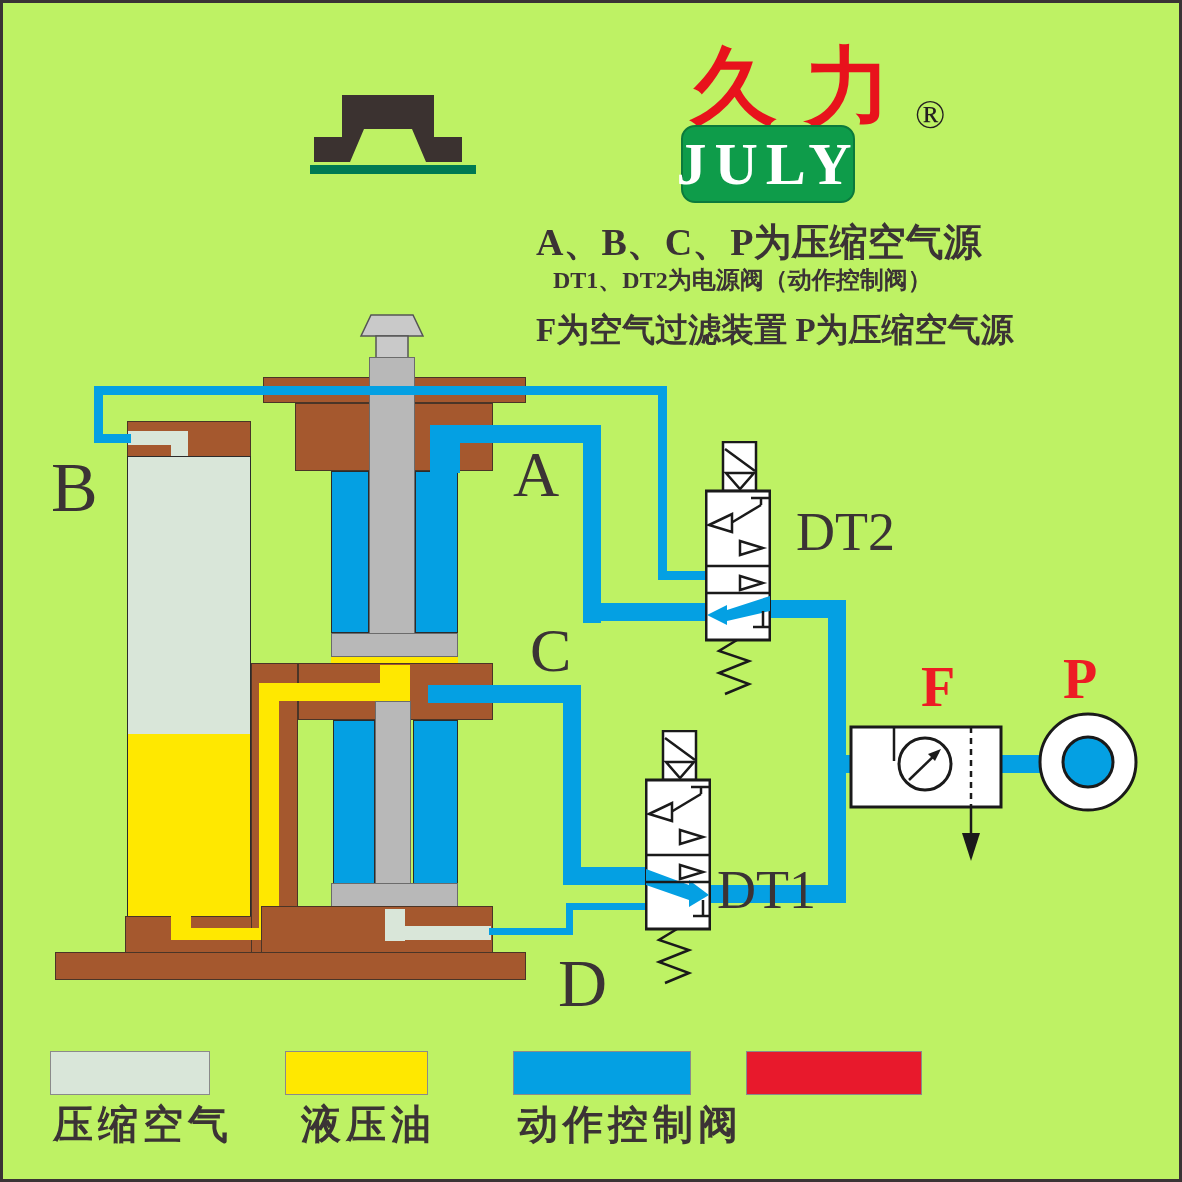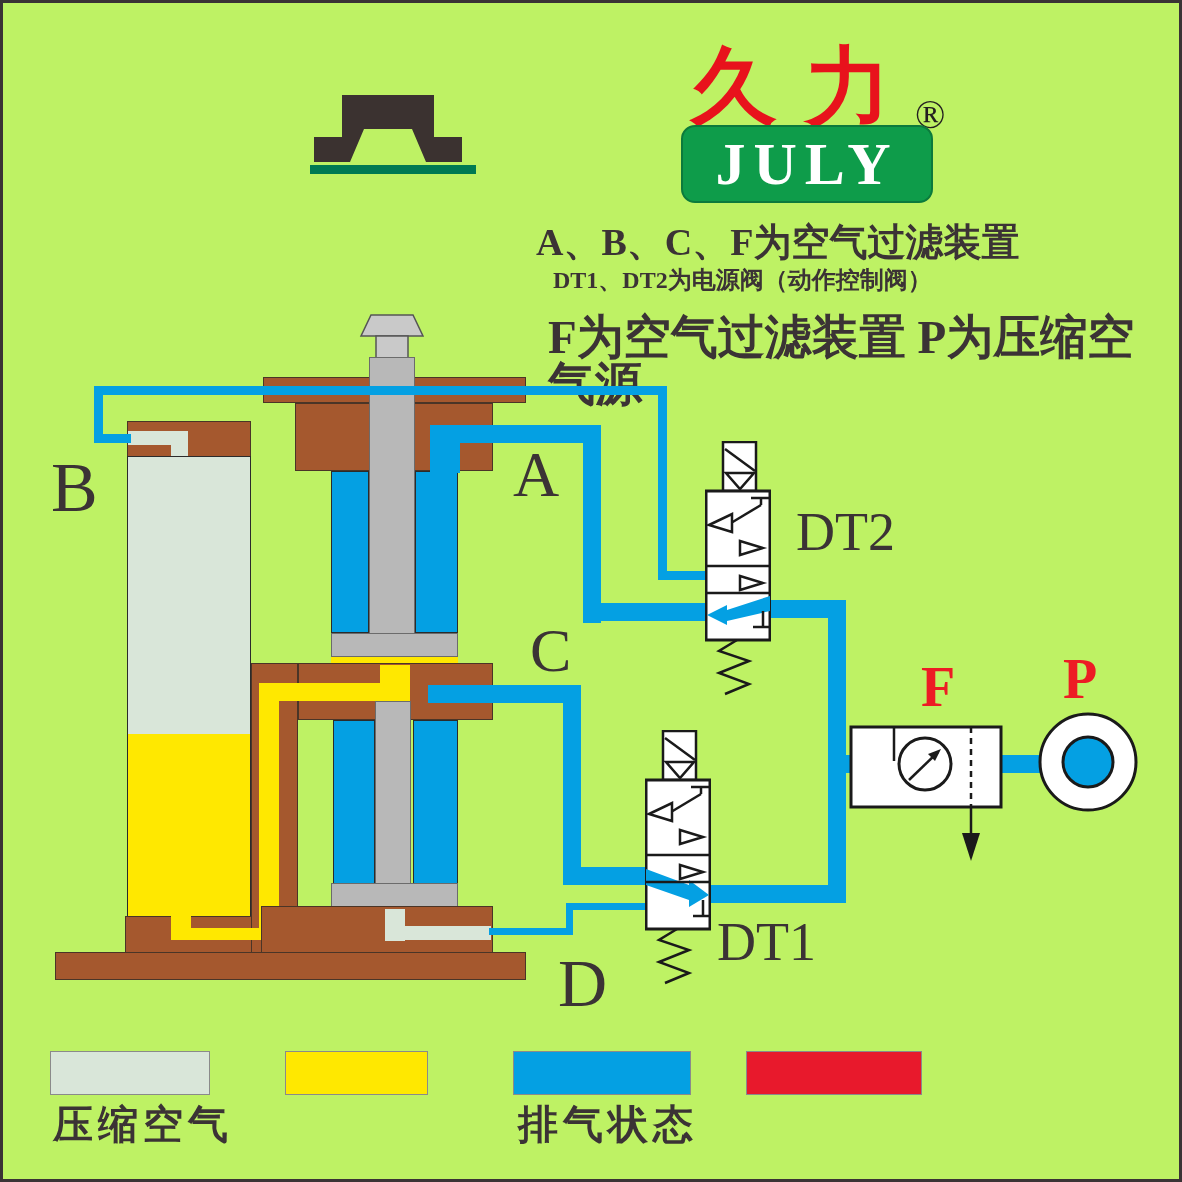--- a/index.html
+++ b/index.html
@@ -38,27 +38,27 @@
 
 <div id="stage">
 
   <svg class="abs" style="left:307px;top:92px;" width="166" height="80" viewBox="0 0 166 80">
     <path d="M36,0 H128 V42 H156 V67 H120 L106,34 H58 L44,67 H8 V42 H36 Z" transform="translate(-4,0)" fill="#3B3230"></path>
   </svg>
   <div class="abs" style="left:307px;top:162px;width:166px;height:9px;background:var(--base-green);"></div>
 
   <div class="abs brand-cn" style="left:688px;top:26px;font-size:86px;letter-spacing:28px;">久力</div>
   <div class="abs" style="left:912px;top:92px;font-size:40px;color:#231F20;line-height:1;">®</div>
-  <div class="abs july-badge" style="left:678px;top:122px;width:252px;height:78px;">
+  <div class="abs july-badge" style="left:678px;top:122px;width:174px;height:78px;">
     <span class="july-text" style="font-size:60px;">JULY</span>
   </div>
 
-  <div class="abs cjk" style="left:533px;top:220px;font-size:38px;">A、B、C、F为空气过滤装置</div>
+  <div class="abs cjk" style="left:533px;top:220px;font-size:38px;">A、B、C、P为压缩空气源</div>
   <div class="abs cjk" style="left:550px;top:265px;font-size:24px;">DT1、DT2为电源阀（动作控制阀）</div>
-  <div class="abs cjk" style="left:545px;top:311px;font-size:47px;">F为空气过滤装置 P为压缩空气源</div>
+  <div class="abs cjk" style="left:533px;top:311px;font-size:33px;">F为空气过滤装置 P为压缩空气源</div>
 
   <div class="abs brown" style="left:124px;top:418px;width:124px;height:37px;"></div>
   <div class="abs green" style="left:125px;top:428px;width:60px;height:14px;"></div>
   <div class="abs green" style="left:168px;top:428px;width:17px;height:27px;"></div>
   <div class="abs" style="left:124px;top:453px;width:124px;height:462px;border:1px solid #2b2b2b;">
     <div style="width:100%;height:277px;background:var(--exhaust-green);"></div>
     <div style="width:100%;height:185px;background:var(--oil-yellow);"></div>
   </div>
   <div class="abs brown" style="left:122px;top:913px;width:148px;height:38px;"></div>
 
@@ -169,27 +169,28 @@
   <svg class="abs" style="left:1032px;top:706px;" width="106" height="106" viewBox="0 0 106 106">
     <circle cx="53" cy="53" r="48" fill="#fff" stroke="#1a1a1a" stroke-width="3"></circle>
     <circle cx="53" cy="53" r="25" fill="var(--pipe-blue)" stroke="#1a1a1a" stroke-width="3"></circle>
   </svg>
 
   <div class="abs label" style="left:48px;top:450px;font-size:70px;">B</div>
   <div class="abs label" style="left:510px;top:440px;font-size:64px;">A</div>
   <div class="abs label" style="left:527px;top:616px;font-size:62px;">C</div>
   <div class="abs label" style="left:555px;top:946px;font-size:68px;">D</div>
   <div class="abs label" style="left:793px;top:502px;font-size:54px;">DT2</div>
-  <div class="abs label" style="left:714px;top:912px;font-size:54px;">DT1</div>
+  <div class="abs label" style="left:714px;top:860px;font-size:54px;">DT1</div>
   <div class="abs red-label" style="left:918px;top:656px;font-size:56px;">F</div>
   <div class="abs red-label" style="left:1060px;top:648px;font-size:56px;">P</div>
 
   <div class="abs swatch" style="left: 47px; top: 1048px; width: 160px; height: 44px; background: rgb(217, 230, 217);"></div>
   <div class="abs legend-label" style="left:50px;top:1100px;font-size:40px;letter-spacing:5px;">压缩空气</div>
 
   <div class="abs swatch" style="left: 282px; top: 1048px; width: 143px; height: 44px; background: rgb(255, 232, 0);"></div>
+  <div class="abs legend-label" style="left:298px;top:1100px;font-size:40px;letter-spacing:5px;">液压油</div>
 
   <div class="abs swatch" style="left: 510px; top: 1048px; width: 178px; height: 44px; background: rgb(4, 160, 227);"></div>
-  <div class="abs legend-label" style="left:515px;top:1100px;font-size:40px;letter-spacing:5px;">排气状态</div>
+  <div class="abs legend-label" style="left:515px;top:1100px;font-size:40px;letter-spacing:5px;">动作控制阀</div>
 
   <div class="abs swatch" style="left: 743px; top: 1048px; width: 176px; height: 44px; background: rgb(232, 25, 44);"></div>
 
 </div>
 
 </body></html>

